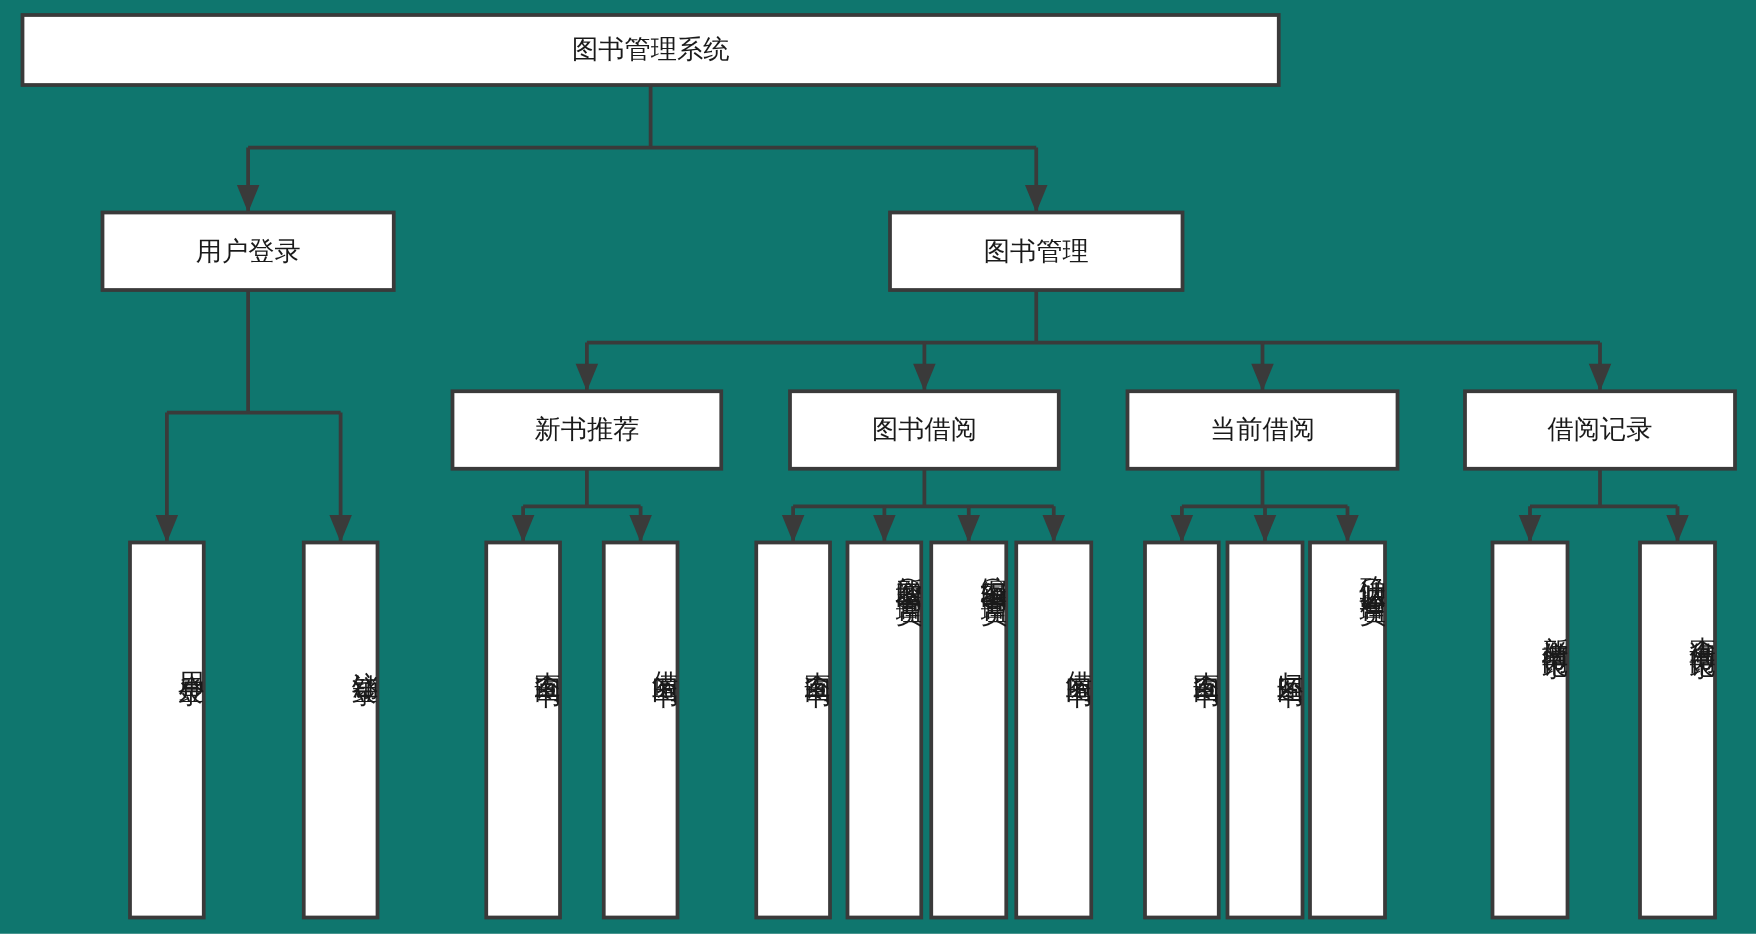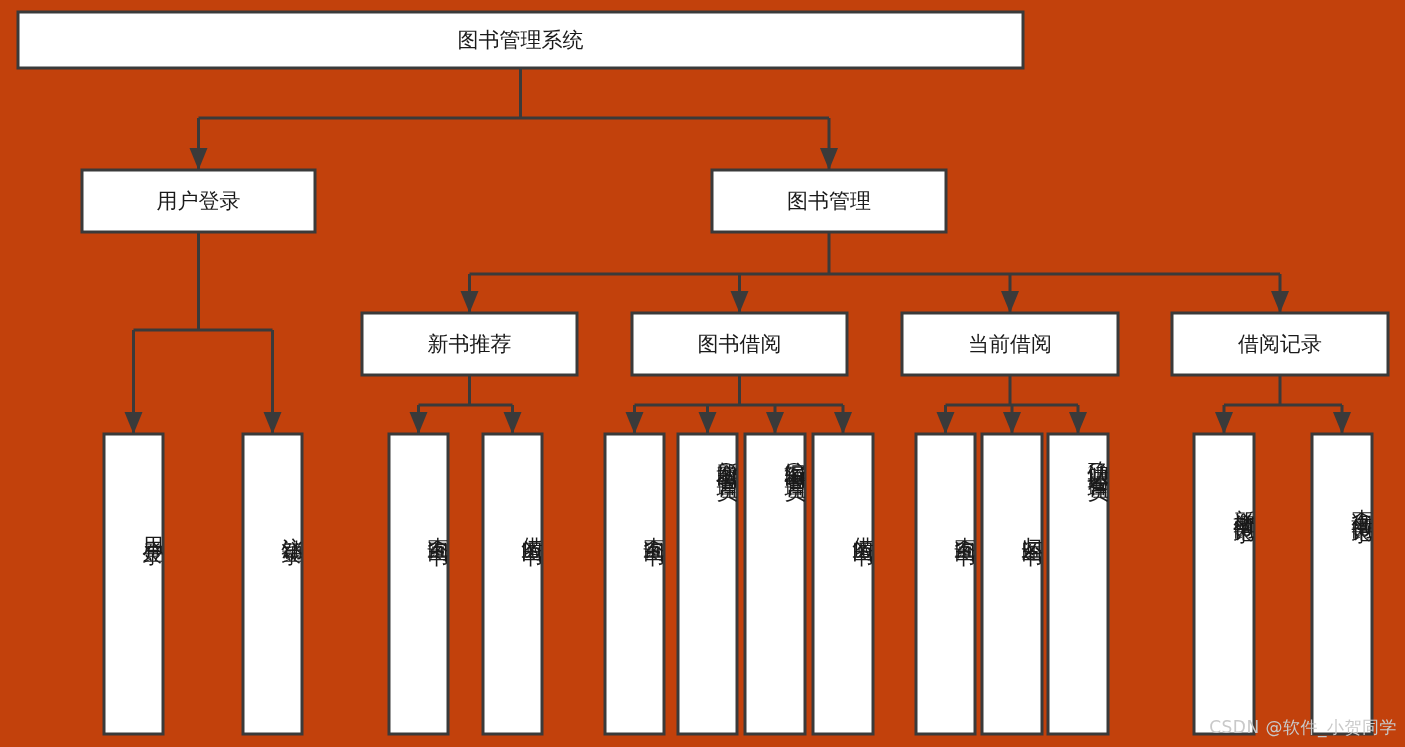--- a/index.html
+++ b/index.html
@@ -11,21 +11,21 @@
   body {
     width: 1405px;
     height: 747px;
     overflow: hidden;
     font-family: "DejaVu Sans", "Liberation Sans", sans-serif;
   }
   #diagram-root {
     position: relative;
     width: 1405px;
     height: 747px;
-    background: #c2410c;
+    background: #0f766e;
   }
   svg#tree-svg {
     position: absolute;
     left: 0;
     top: 0;
     width: 1405px;
     height: 747px;
     display: block;
   }
   .node-box {
@@ -176,15 +176,14 @@
       <div class="node-label-v" style="left: 678px; width: 59px; top: 444px;">新增图书（管理员）</div>
       <div class="node-label-v" style="left: 745px; width: 60px; top: 444px;">编辑图书（管理员）</div>
       <div class="node-label-v" style="left: 813px; width: 60px; top: 520px;">借阅图书</div>
       <div class="node-label-v" style="left: 916px; width: 59px; top: 520px;">查询图书</div>
       <div class="node-label-v" style="left: 982px; width: 60px; top: 520px;">归还图书</div>
       <div class="node-label-v" style="left: 1048px; width: 60px; top: 444px;">确认归还（管理员）</div>
       <div class="node-label-v" style="left: 1194px; width: 60px; top: 492px;">新增借阅记录</div>
       <div class="node-label-v" style="left: 1312px; width: 60px; top: 492px;">查询借阅记录</div>
     </div>
 
-  <div class="watermark">CSDN @软件_小贺同学</div>
 
 </div>
 
 </body></html>

